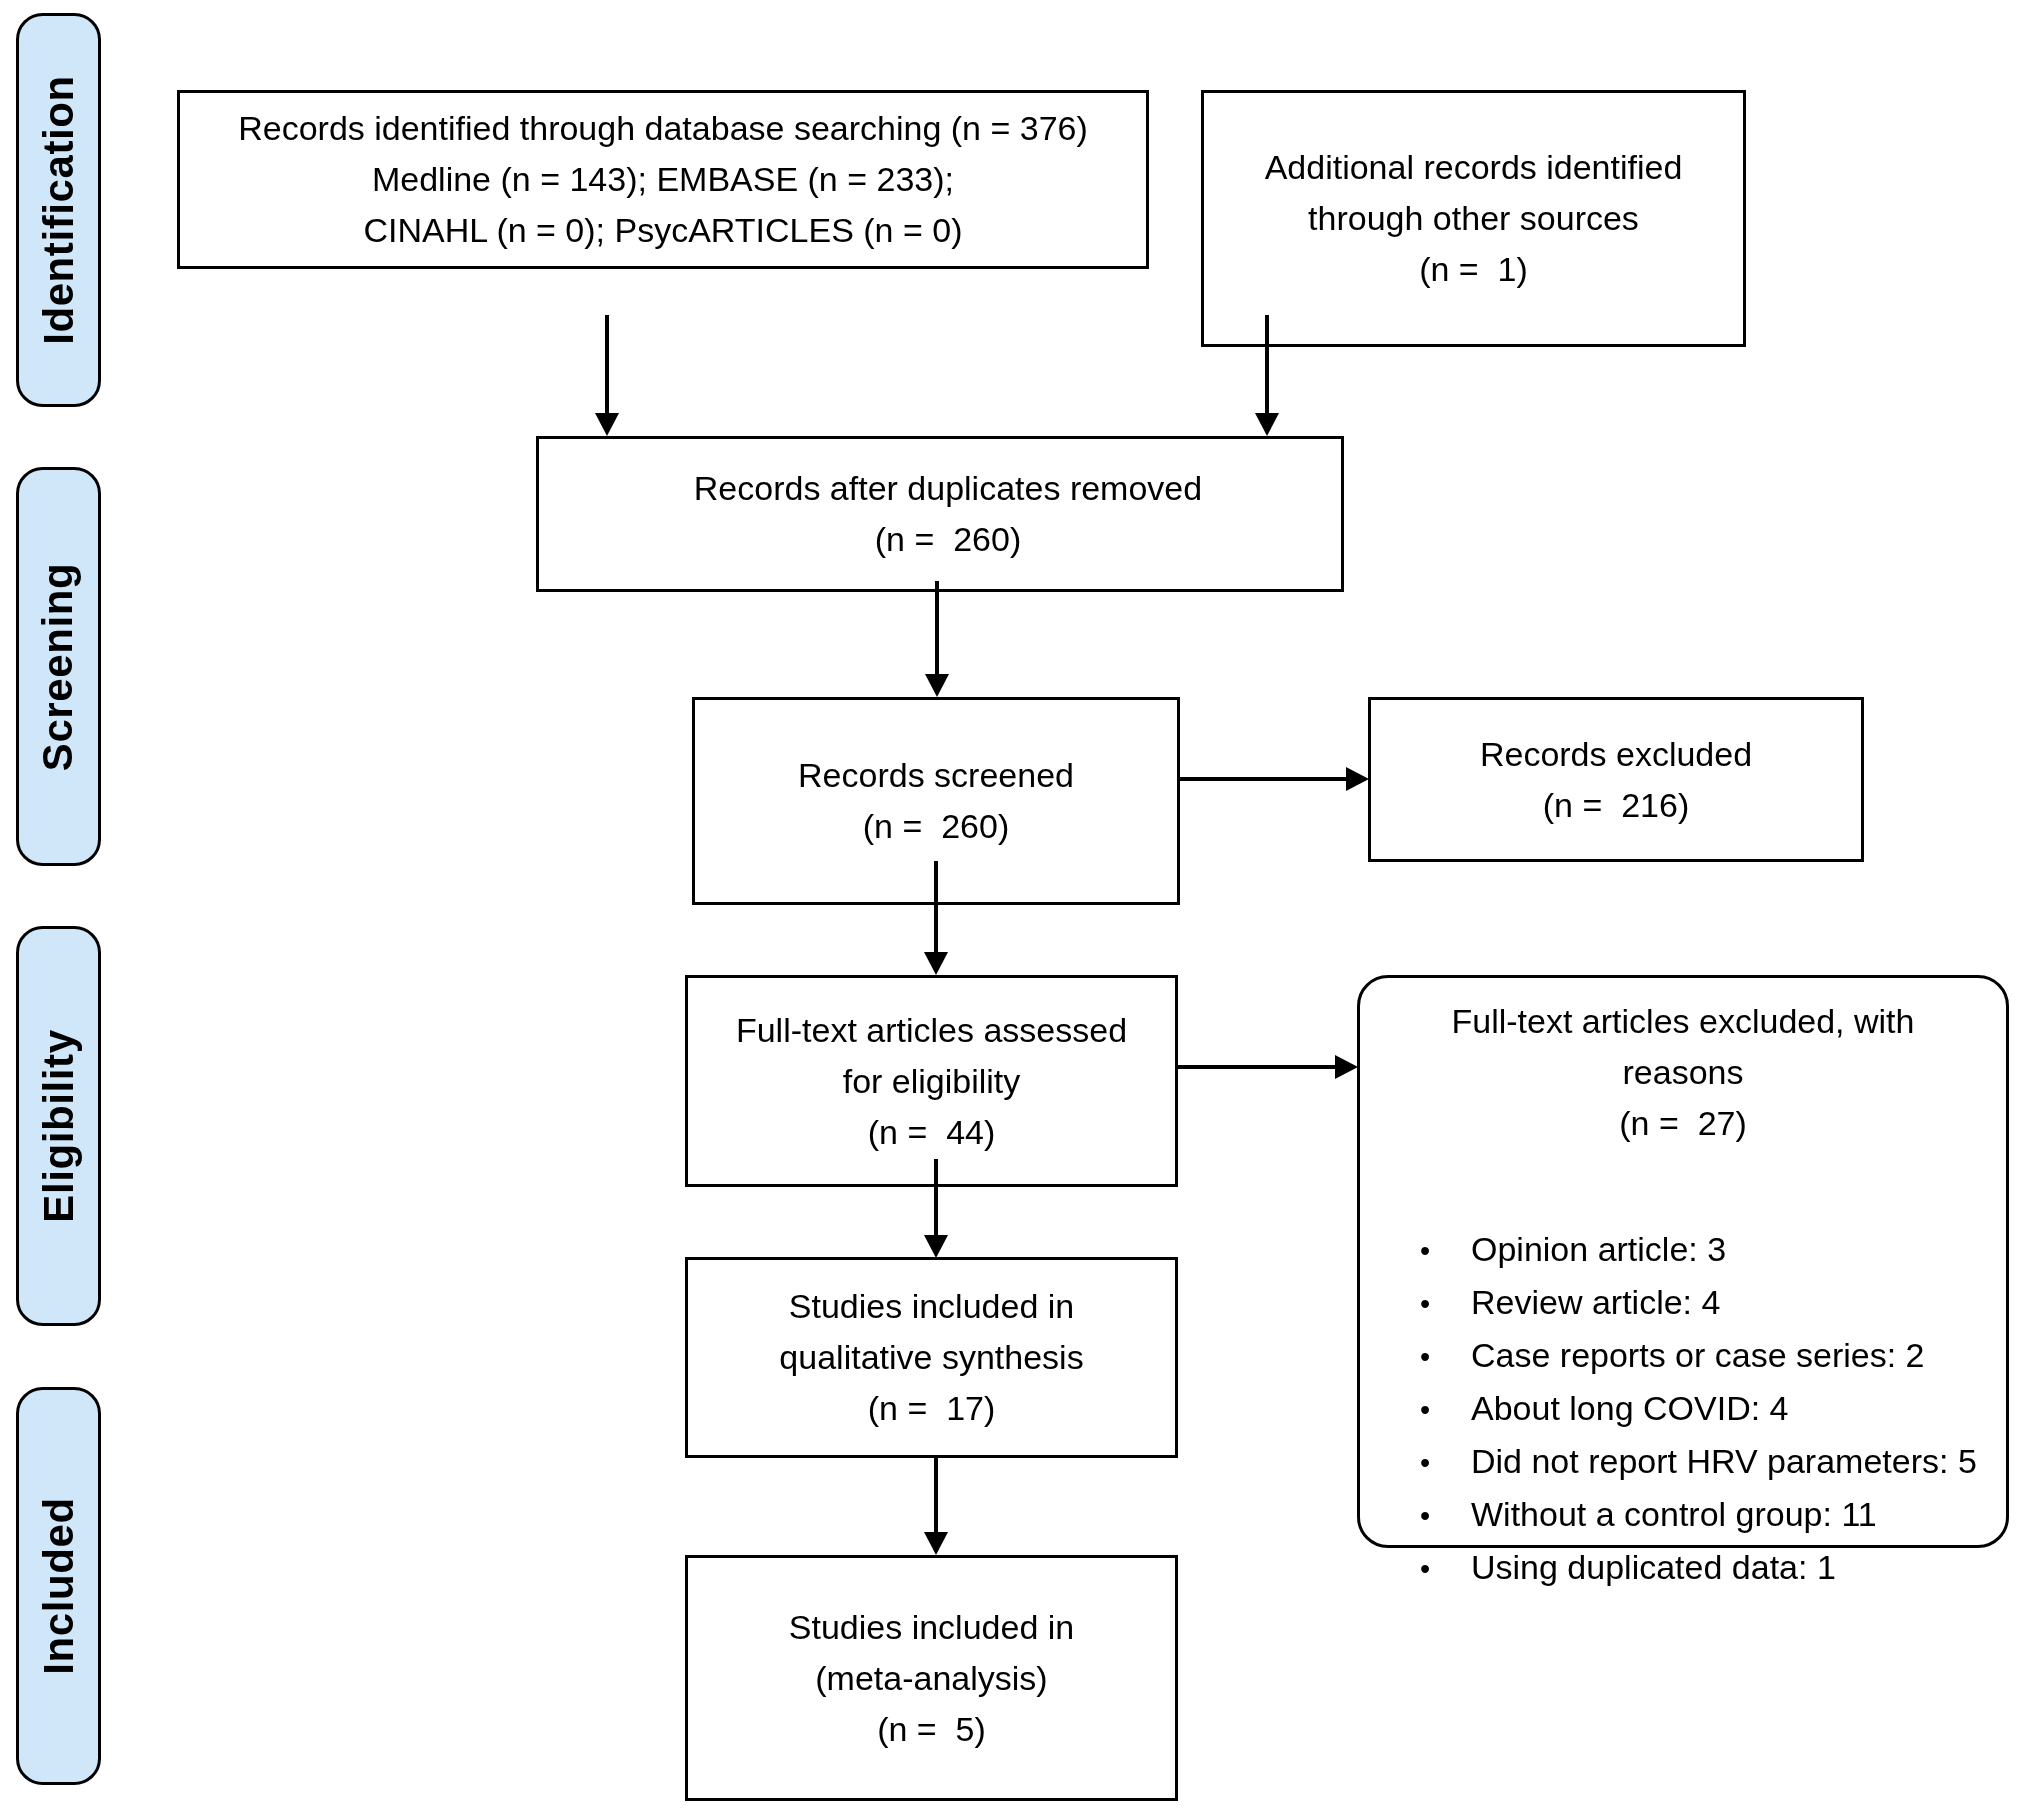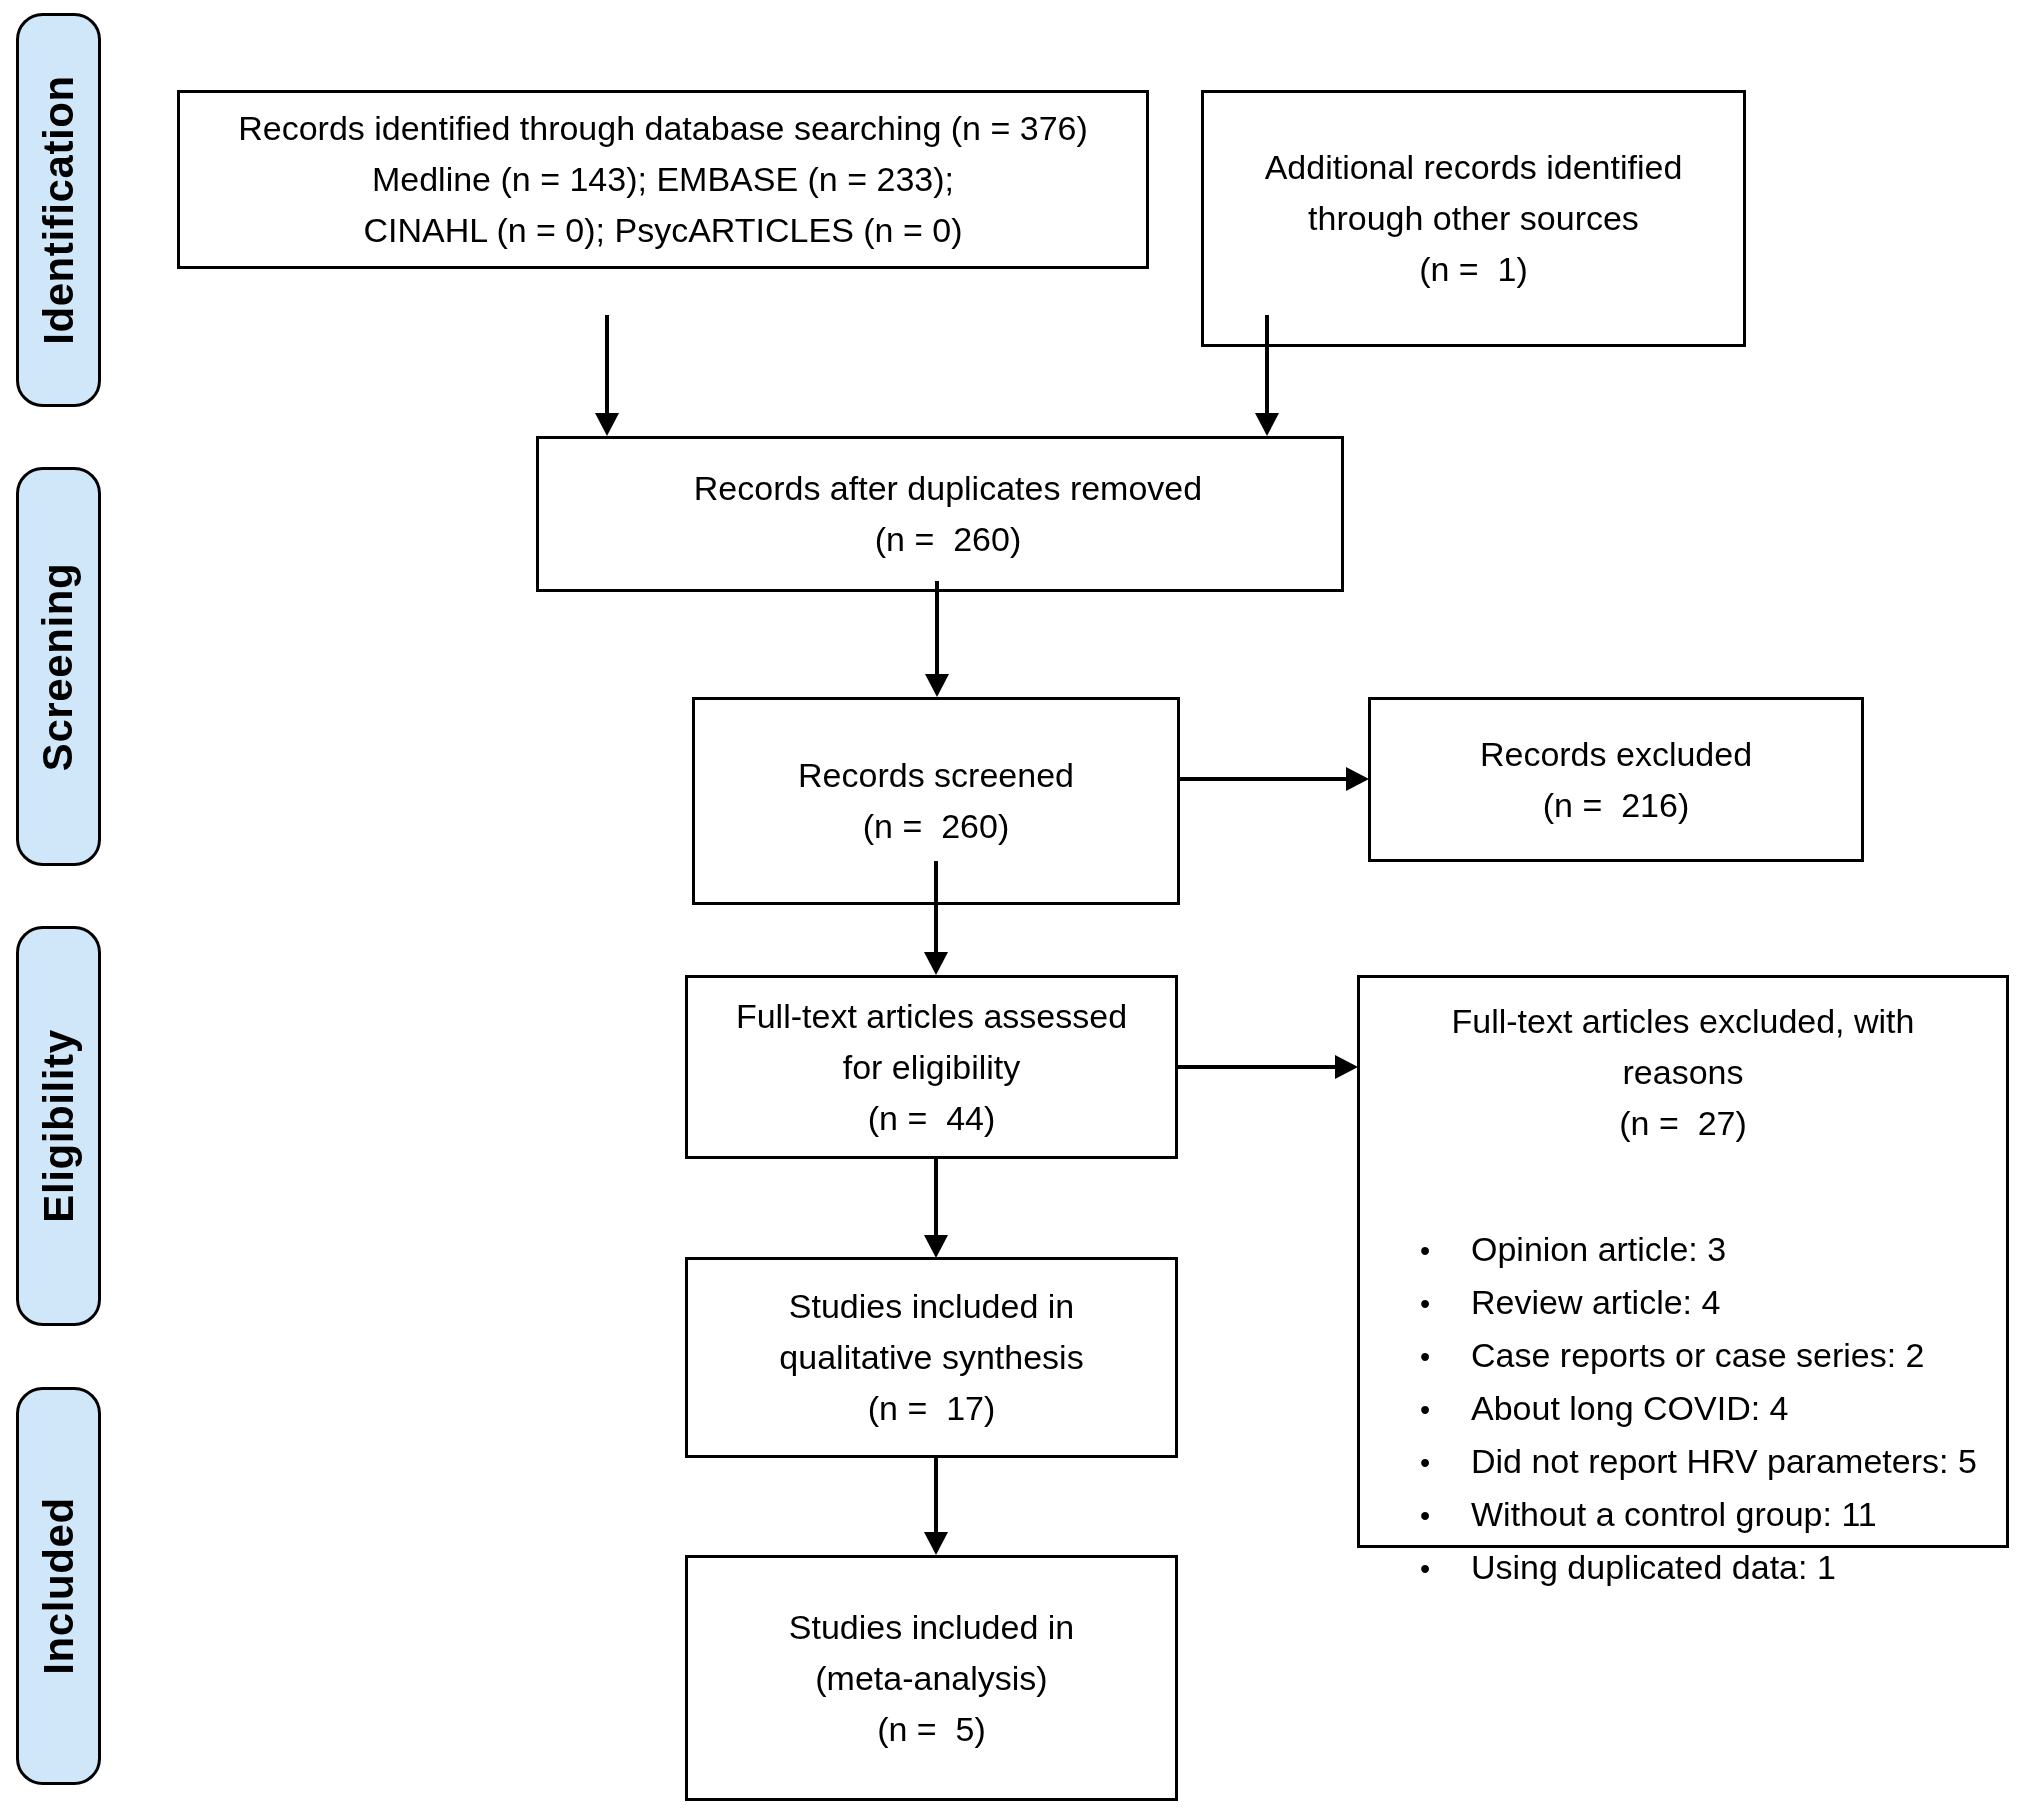--- a/index.html
+++ b/index.html
@@ -52,20 +52,21 @@
   .fbox.thin{border-width:3.2px;}
   .bline{
     font-size:34px;
     line-height:51px;
     white-space:pre-wrap;
   }
   
   .fbox.reasons-box{
     justify-content:space-between;
     padding-top:17.7px;
+    border-radius:31px;
   }
   .reasons-list{
     list-style:none;
     margin:75px 0 0 0;
     padding:0 19px 0 60px;
     align-self:flex-start;
     text-align:left;
   }
   .reasons-list li{
     font-size:34px;
@@ -152,21 +153,21 @@
   <div class="fbox thin" style="left:692px;top:697px;width:488px;height:208px;">
     <div class="bline">Records screened</div>
     <div class="bline">(n =  260)</div>
   </div>
 
   <div class="fbox thin" style="left:1368px;top:697px;width:496px;height:165px;">
     <div class="bline">Records excluded</div>
     <div class="bline">(n =  216)</div>
   </div>
 
-  <div class="fbox thin" style="left:685px;top:975px;width:493px;height:184px;text-align:right;">
+  <div class="fbox thin" style="left:685px;top:975px;width:493px;height:212px;text-align:right;">
     <div class="bline">Full-text articles assessed</div>
     <div class="bline">for eligibility</div>
     <div class="bline">(n =  44)</div>
   </div>
 
   <div class="fbox thin reasons-box" style="left:1357px;top:975px;width:652px;height:573px;">
     <div class="bline">Full-text articles excluded, with</div>
     <div class="bline">reasons</div>
     <div class="bline">(n =  27)</div>
     <ul class="reasons-list">

